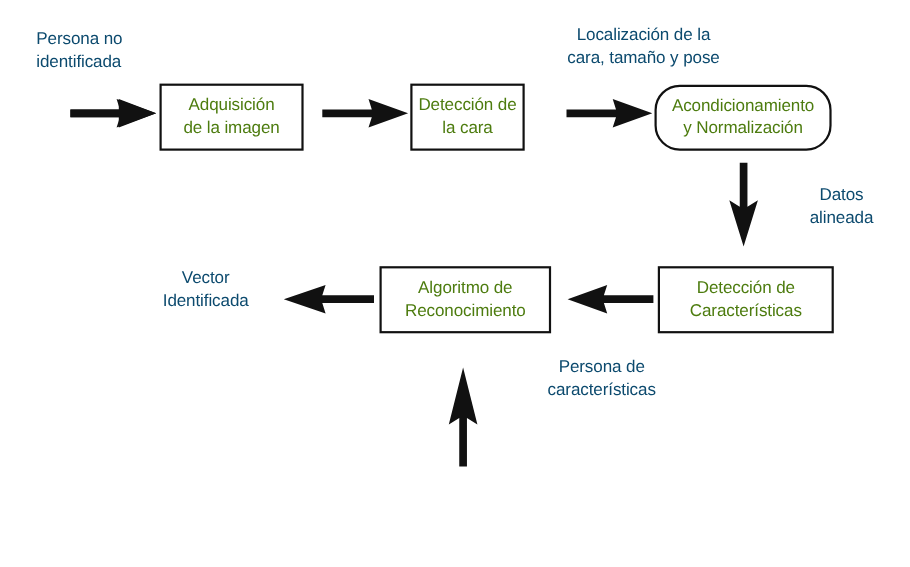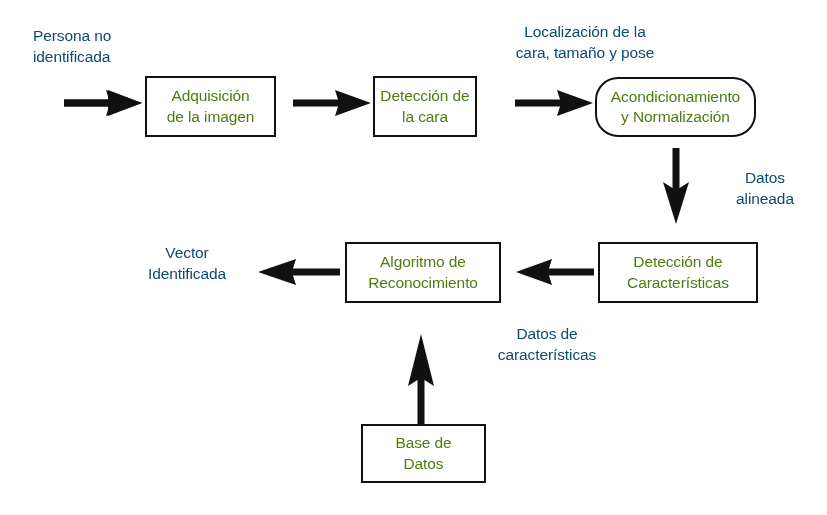--- a/index.html
+++ b/index.html
@@ -61,40 +61,38 @@
 
   <div class="label center" style="left:470px; top:22px; width:230px;">Localización de la
 cara, tamaño y pose</div>
 
   <div class="label center" style="left:715px; top:168px; width:100px;">Datos
 alineada</div>
 
   <div class="label center" style="left:117px; top:243px; width:140px;">Vector
 Identificada</div>
 
-  <div class="label center" style="left:467px; top:324px; width:160px;">Datos de
+  <div class="label center" style="left:467px; top:324px; width:160px;">Persona de
 características</div>
 
   <div class="node" style="left:145px; top:76px; width:131px; height:61px;">Adquisición
 de la imagen</div>
 
   <div class="node" style="left:373px; top:76px; width:104px; height:61px;">Detección de
 la cara</div>
 
   <div class="node node-overflow" style="left:595px; top:77px; width:161px; height:60px;border-radius:23px;">Acondicionamiento
 y Normalización</div>
 
   <div class="node" style="left:345px; top:242px; width:156px; height:61px;">Algoritmo de
 Reconocimiento</div>
 
   <div class="node" style="left:598px; top:242px; width:160px; height:61px;">Detección de
 Características</div>
 
-  <div class="node" style="left:361px; top:424px; width:125px; height:59px;">Base de
-Datos</div>
 
   <div class="arrow" style="left:64px; top:88px; width:78px; height:30px;">
     <svg width="78" height="30" viewBox="0 0 78 30">
       <path d="M0,11.5 L44,11.5 L44,2 L78,15 L44,28 L44,18.5 L0,18.5 Z
                M44,15 L53,15 L44,20 Z" fill="#111111"></path>
       <path d="M0,11.5 L45,11.5 L42,2 L78,15 L42,28 L45,18.5 L0,18.5 Z" fill="#111111"></path>
     </svg>
   </div>
 
   <div class="arrow" style="left:293px; top:88px; width:78px; height:30px;">

